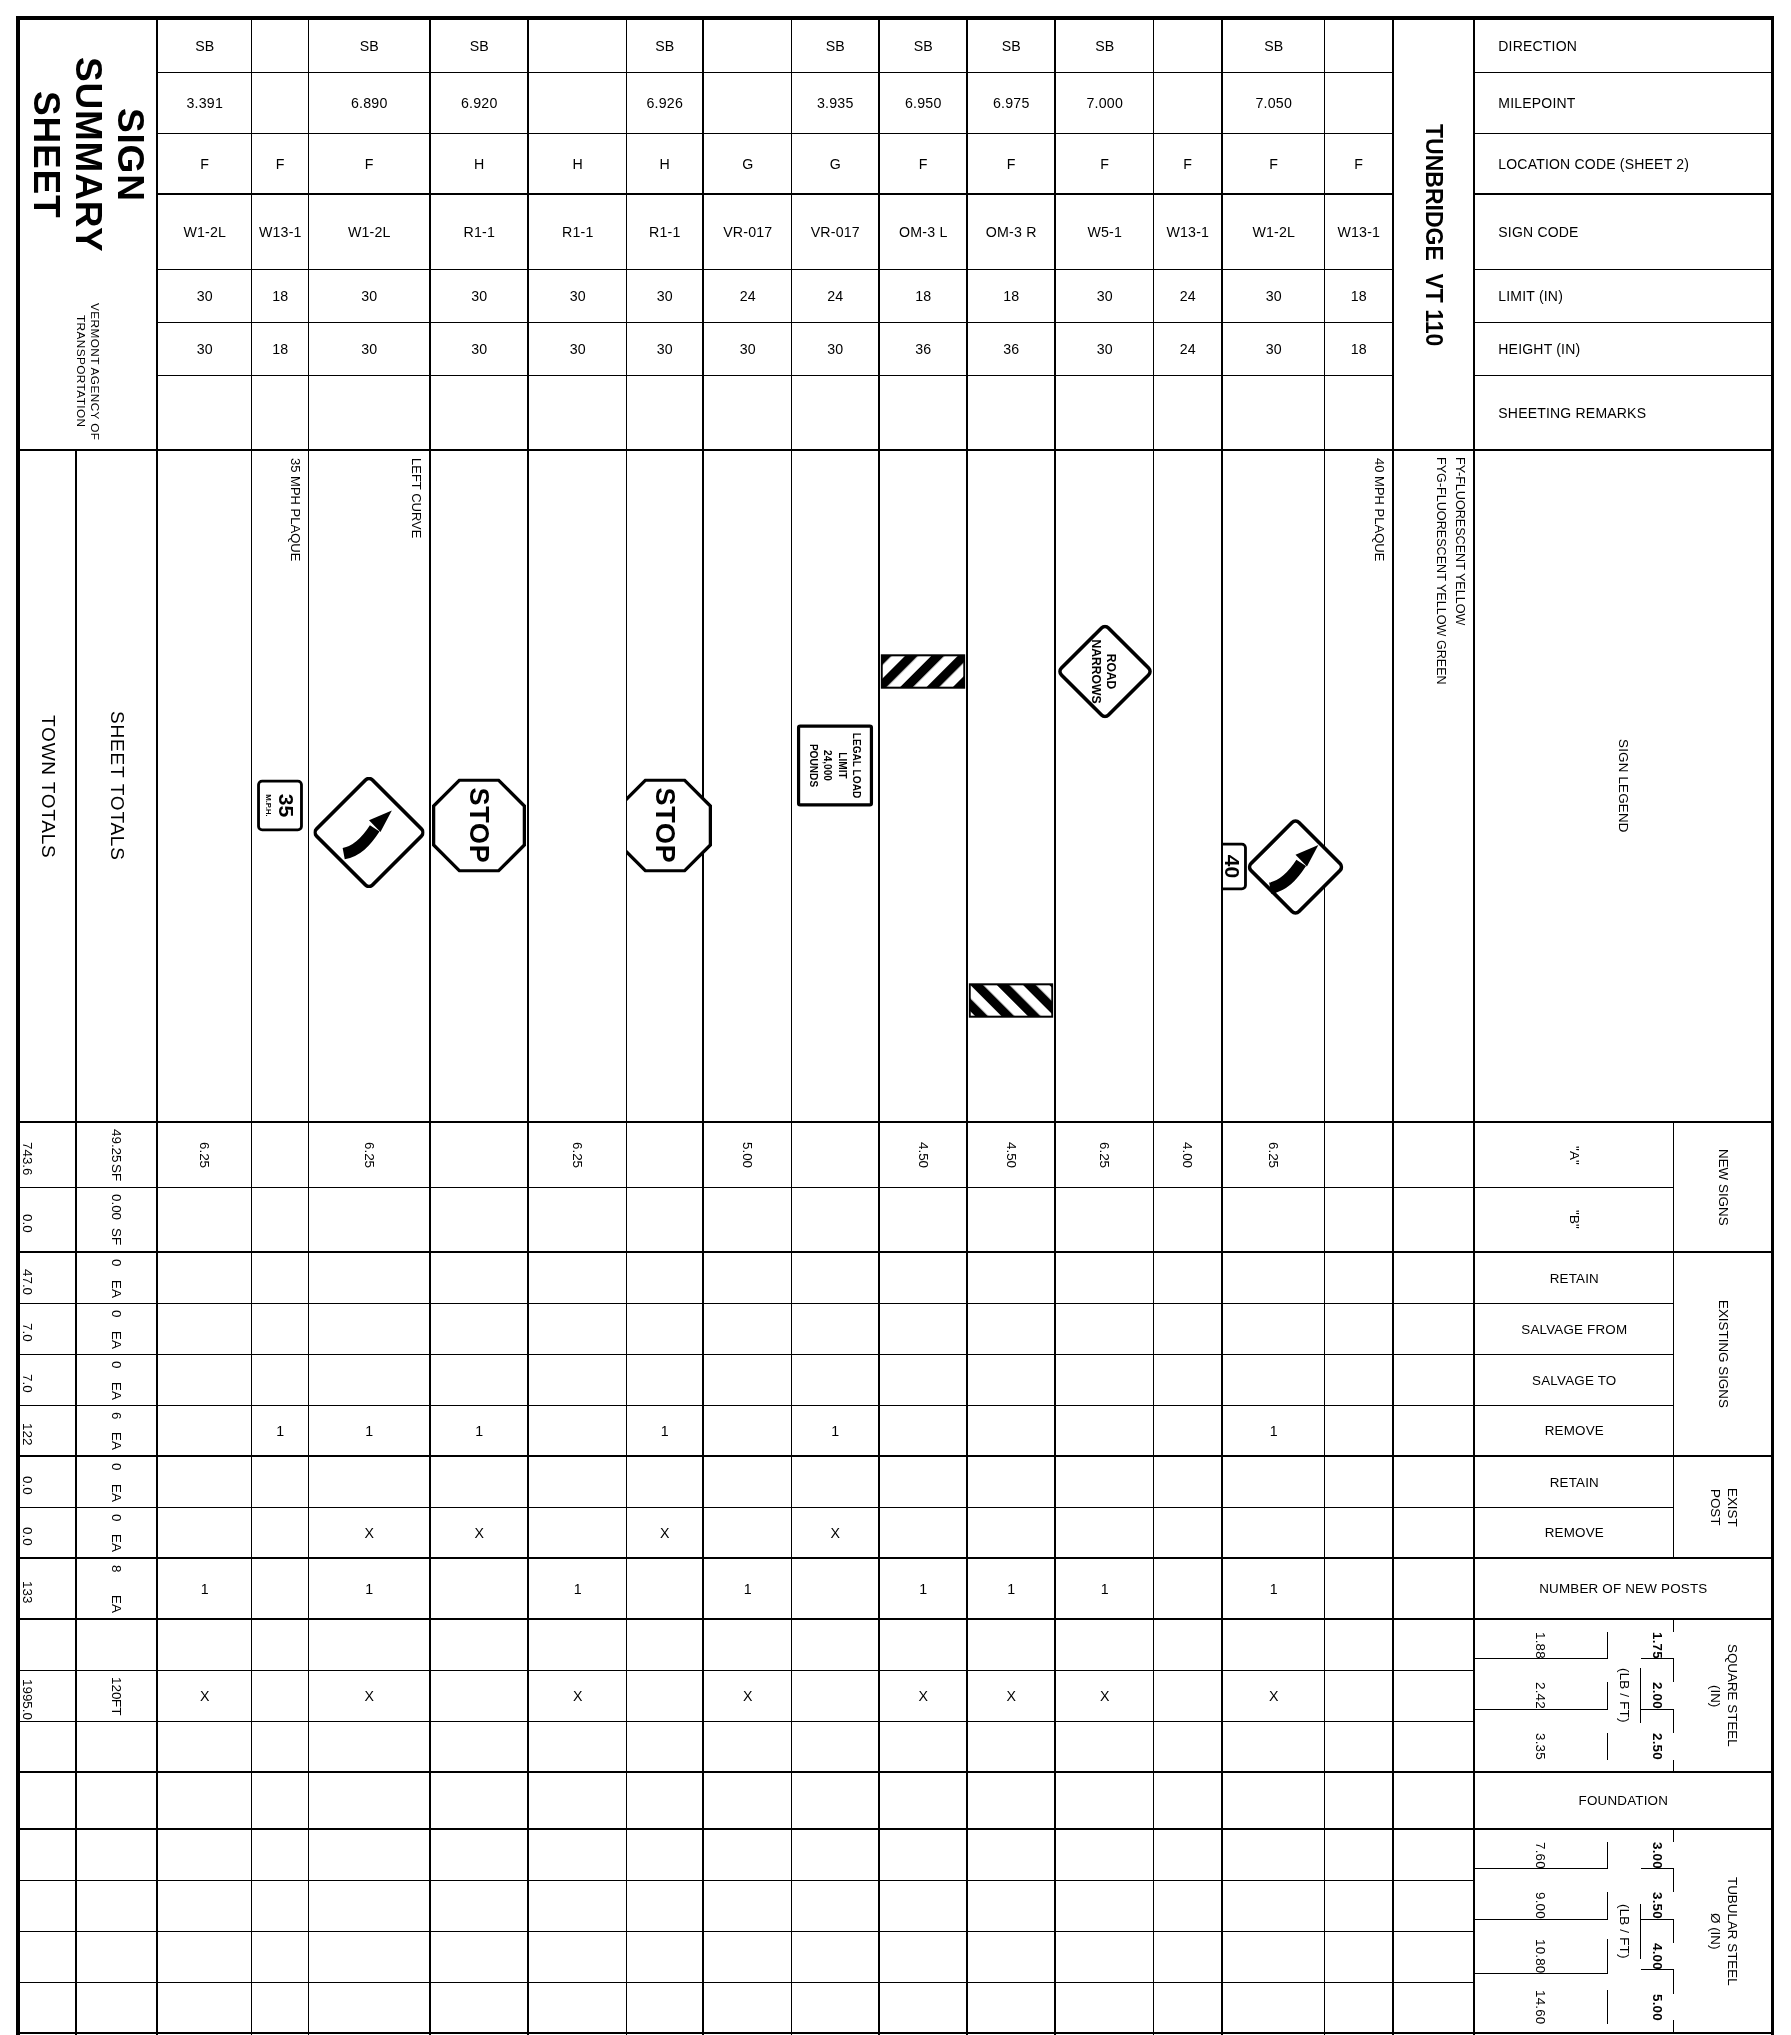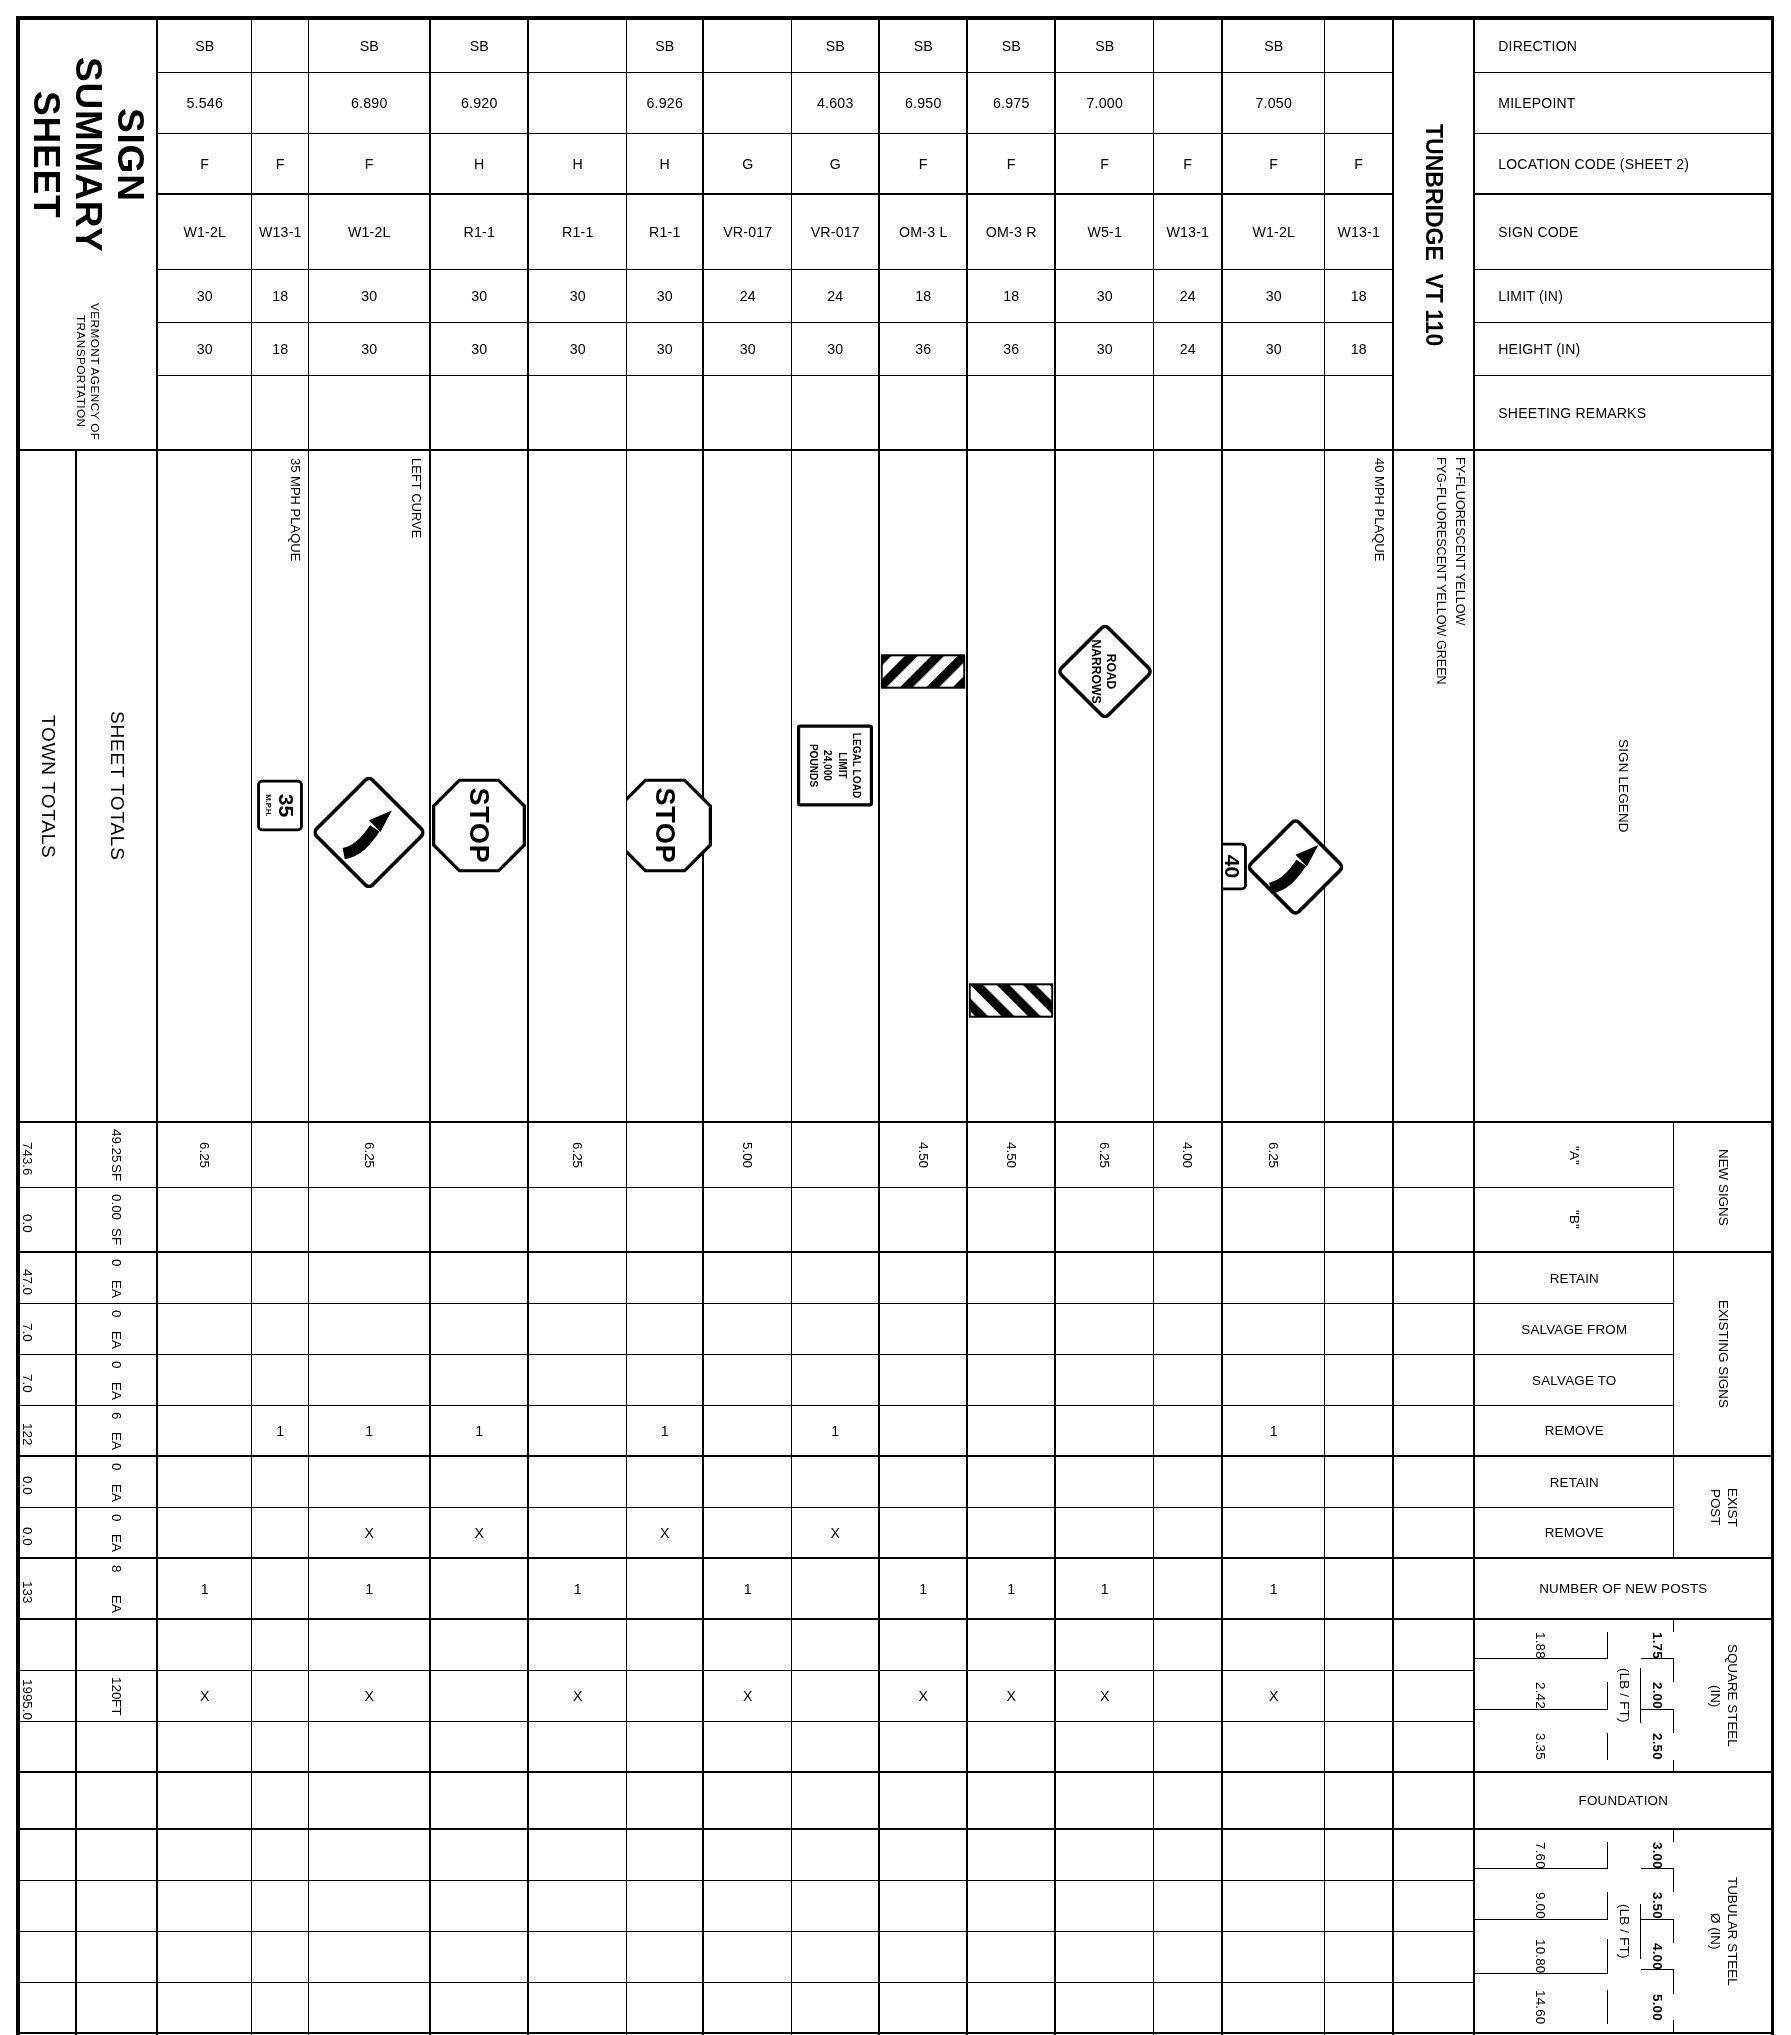--- a/index.html
+++ b/index.html
@@ -369,21 +369,21 @@
     <div class="cell bR" style="grid-area: 18 / 11;"></div>
     <div class="cell up mark bR" style="grid-area: 19 / 11;">X</div>
     <div class="cell bR bB" style="grid-area: 20 / 11;"></div>
     <div class="cell bR bB" style="grid-area: 21 / 11;"></div>
     <div class="cell bR" style="grid-area: 22 / 11;"></div>
     <div class="cell bR" style="grid-area: 23 / 11;"></div>
     <div class="cell bR" style="grid-area: 24 / 11;"></div>
     <div class="cell bR bB" style="grid-area: 25 / 11;"></div>
     <div class="cell bR bB" style="grid-area: 26 / 11;"></div>
     <div class="cell up val bR" style="grid-area: 1 / 10;">SB</div>
-    <div class="cell up val bR" style="grid-area: 2 / 10;">4.603</div>
+    <div class="cell up val bR" style="grid-area: 2 / 10;">3.935</div>
     <div class="cell up val bR bB" style="grid-area: 3 / 10;">G</div>
     <div class="cell up val bR" style="grid-area: 4 / 10;">VR-017</div>
     <div class="cell up val bR" style="grid-area: 5 / 10;">24</div>
     <div class="cell up val bR" style="grid-area: 6 / 10;">30</div>
     <div class="cell bR bB" style="grid-area: 7 / 10;"></div>
     <div class="cell legendcell bR bB" style="grid-area: 8 / 10;">
       <div class="graphic" style="top:47%;transform:translate(-50%,-50%);"><svg width="77" height="83" viewBox="-95 -102.5 190 205">
     <rect x="-90" y="-97.5" width="180" height="195" rx="4" fill="#fff" stroke="#000" stroke-width="8"></rect>
     <g transform="rotate(90)">
       <text y="-54" text-anchor="middle" dominant-baseline="central" font-size="25" font-weight="bold">LEGAL LOAD</text>
@@ -597,21 +597,21 @@
     <div class="cell" style="grid-area: 18 / 4;"></div>
     <div class="cell up mark" style="grid-area: 19 / 4;"></div>
     <div class="cell bB" style="grid-area: 20 / 4;"></div>
     <div class="cell bB" style="grid-area: 21 / 4;"></div>
     <div class="cell" style="grid-area: 22 / 4;"></div>
     <div class="cell" style="grid-area: 23 / 4;"></div>
     <div class="cell" style="grid-area: 24 / 4;"></div>
     <div class="cell bB" style="grid-area: 25 / 4;"></div>
     <div class="cell bB" style="grid-area: 26 / 4;"></div>
     <div class="cell up val" style="grid-area: 1 / 3;">SB</div>
-    <div class="cell up val" style="grid-area: 2 / 3;">5.546</div>
+    <div class="cell up val" style="grid-area: 2 / 3;">3.391</div>
     <div class="cell up val bB" style="grid-area: 3 / 3;">F</div>
     <div class="cell up val" style="grid-area: 4 / 3;">W1-2L</div>
     <div class="cell up val" style="grid-area: 5 / 3;">30</div>
     <div class="cell up val" style="grid-area: 6 / 3;">30</div>
     <div class="cell bB" style="grid-area: 7 / 3;"></div>
     <div class="cell legendcell bB" style="grid-area: 8 / 3;"></div>
     <div class="cell" style="grid-area: 9 / 3;">
       <span class="rotval">6.25</span>
     </div>
     <div class="cell bB" style="grid-area: 10 / 3;"></div>

